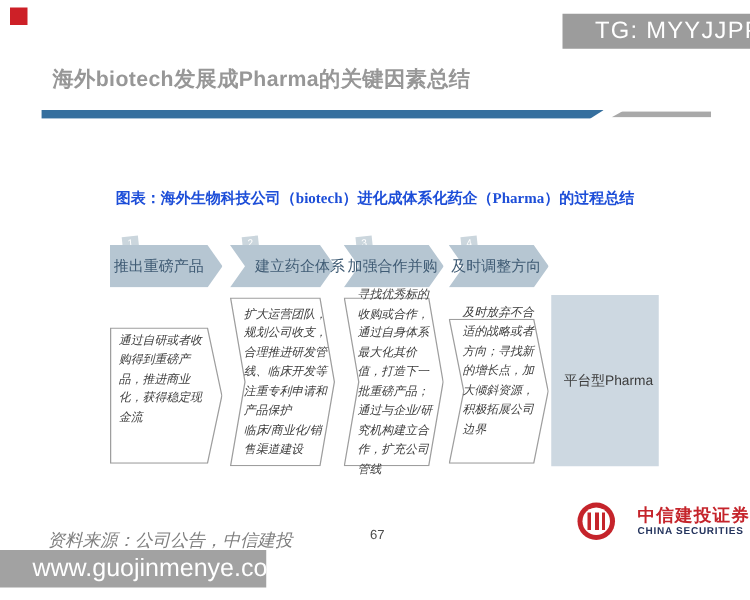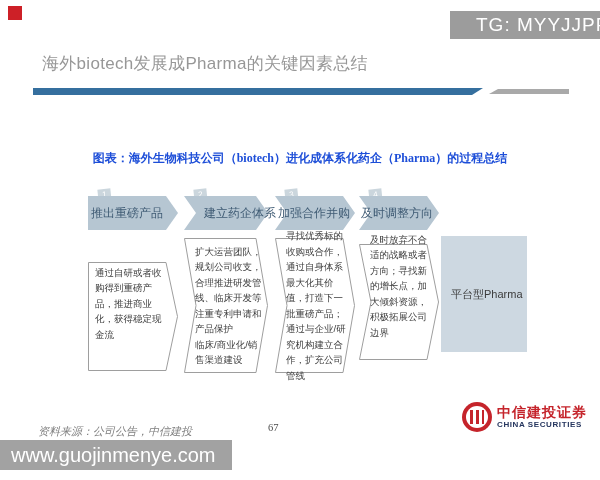--- a/index.html
+++ b/index.html
@@ -5,21 +5,21 @@
   html,body{margin:0;padding:0;background:#fff;}
   .slide{position:relative;width:600px;height:480px;background:#fff;overflow:hidden;
          font-family:"Liberation Sans",sans-serif;}
 
   .red-square{position:absolute;left:8px;top:6px;width:14px;height:14px;background:#cd2027;}
 
   .tg-box{position:absolute;left:450px;top:11px;width:150px;height:28px;background:#9c9c9c;
           color:#fff;font-size:19px;line-height:28px;padding-left:26px;box-sizing:border-box;
           letter-spacing:1px;white-space:nowrap;}
 
-  .slide-title{position:absolute;left:42px;top:52px;font-size:17px;font-weight:normal;
+  .slide-title{position:absolute;left:42px;top:52px;font-size:17px;font-weight:bold;
                color:#979797;letter-spacing:.3px;white-space:nowrap;}
 
   .divider-blue{position:absolute;left:33px;top:88px;width:450px;height:7px;background:#356f9e;
                 clip-path:polygon(0 0,100% 0,calc(100% - 11px) 100%,0 100%);}
   .divider-gray{position:absolute;left:489px;top:89px;width:80px;height:5px;background:#a9a9a9;
                 clip-path:polygon(9px 0,100% 0,100% 100%,0 100%);}
 
   .fig-title{position:absolute;left:0;right:0;top:150px;text-align:center;font-size:12px;
              font-weight:bold;color:#1d4ed8;font-family:"Liberation Serif",serif;}
 
@@ -28,46 +28,46 @@
   .step-head .chev{position:absolute;left:0;top:0;right:0;bottom:0;background:#b6c6d2;z-index:1;}
   .chev.first{clip-path:polygon(0 0,calc(100% - 12px) 0,100% 50%,calc(100% - 12px) 100%,0 100%);}
   .chev.notched{clip-path:polygon(0 0,calc(100% - 12px) 0,100% 50%,calc(100% - 12px) 100%,0 100%,12px 50%);}
   .step-label{position:absolute;left:0;top:0;right:12px;bottom:0;display:flex;align-items:center;
               justify-content:center;font-size:12px;color:#3f5b74;z-index:2;white-space:nowrap;}
   .step-num{position:absolute;top:-7px;left:10px;width:13px;height:13px;background:#cbd6dd;
             color:#fff;font-size:8px;line-height:11px;text-align:center;z-index:0;
             transform:rotate(-6deg);}
 
   
-  .detail-box{position:absolute;}
+  .detail-box{position:absolute;font-style:italic;}
   .detail-box svg{position:absolute;left:0;top:0;}
   .detail-text{position:absolute;z-index:2;display:flex;align-items:center;
                font-size:9.5px;line-height:15.5px;color:#3d3d3d;white-space:pre-line;
                text-align:left;}
 
-  .result-box{position:absolute;left:441px;top:236px;width:86px;height:116px;background:#cdd8e1;
+  .result-box{position:absolute;left:441px;top:236px;width:86px;height:137px;background:#cdd8e1;
               display:flex;align-items:center;}
   .result-box span{padding-left:10px;font-size:11px;color:#3c3c3c;}
 
   
-  .source{position:absolute;left:38px;top:424px;font-style:italic;font-size:11px;color:#7f7f7f;}
-  .page-num{position:absolute;left:268px;top:422px;font-size:10.5px;color:#4c4c4c;font-family:Liberation Serif, serif;}
+  .source{position:absolute;left:38px;top:424px;font-style:italic;font-size:14px;color:#7f7f7f;}
+  .page-num{position:absolute;left:296px;top:422px;font-size:10.5px;color:#4c4c4c;}
 
-  .logo{position:absolute;left:462px;top:402px;display:flex;align-items:center;gap:5px;}
+  .logo{position:absolute;left:462px;top:402px;display:flex;align-items:center;gap:18px;}
   .logo-mark{width:30px;height:30px;border-radius:50%;background:#c5242b;position:relative;flex:0 0 auto;}
   .logo-mark::before{content:"";position:absolute;left:4px;top:4px;right:4px;bottom:4px;
                      border-radius:50%;background:#fff;}
   .logo-mark::after{content:"";position:absolute;left:8px;right:8px;top:8px;bottom:8px;
                     background:repeating-linear-gradient(90deg,#c5242b 0 3px,#fff 3px 6px);}
   .logo-text{display:flex;flex-direction:column;line-height:1;}
   .logo-cn{color:#c5242b;font-size:14px;font-weight:bold;letter-spacing:1px;white-space:nowrap;}
   .logo-en{color:#25355e;font-size:8px;font-weight:bold;letter-spacing:.6px;margin-top:2px;white-space:nowrap;}
 
-  .site-bar{position:absolute;left:0;top:440px;width:232px;height:30px;background:#a2a2a2;
-            color:#fff;font-size:20px;line-height:30px;padding-left:11px;box-sizing:border-box;
+  .site-bar{position:absolute;left:0;top:440px;width:213px;height:30px;background:#a2a2a2;
+            color:#fff;font-size:20px;line-height:30px;padding-left:26px;box-sizing:border-box;
             white-space:nowrap;}
 </style>
 </head>
 <body>
 
 <div class="slide">
 
   <div class="red-square"></div>
 
   <div class="tg-box">TG: MYYJJPP</div>
@@ -116,21 +116,21 @@
 临床/商业化/销售渠道建设</div>
   </div>
 
   <div class="detail-box" style="left:275px;top:238px;width:80px;height:135px;">
     <svg width="80" height="135" viewBox="0 0 80 135">
       <path d="M0.5,0.5 L68,0.5 L79.5,67.5 L68,134.5 L0.5,134.5 L12,67.5 Z" fill="#ffffff" stroke="#9e9e9e" stroke-width="1"></path>
     </svg>
     <div class="detail-text" style="left:11px;top:0;right:4px;bottom:0;">寻找优秀标的收购或合作，通过自身体系最大化其价值，打造下一批重磅产品；通过与企业/研究机构建立合作，扩充公司管线</div>
   </div>
 
-  <div class="detail-box" style="left:359px;top:244px;width:80px;height:84px;">
+  <div class="detail-box" style="left:359px;top:255px;width:80px;height:84px;">
     <svg width="80" height="116" viewBox="0 0 80 116">
       <path d="M0.5,0.5 L68,0.5 L79.5,58 L68,115.5 L0.5,115.5 L12,58 Z" fill="#ffffff" stroke="#9e9e9e" stroke-width="1"></path>
     </svg>
     <div class="detail-text" style="left:11px;top:0;right:4px;bottom:0;">及时放弃不合适的战略或者方向；寻找新的增长点，加大倾斜资源，积极拓展公司边界</div>
   </div>
 
   <div class="result-box">
     <span>平台型Pharma</span>
   </div>
 

